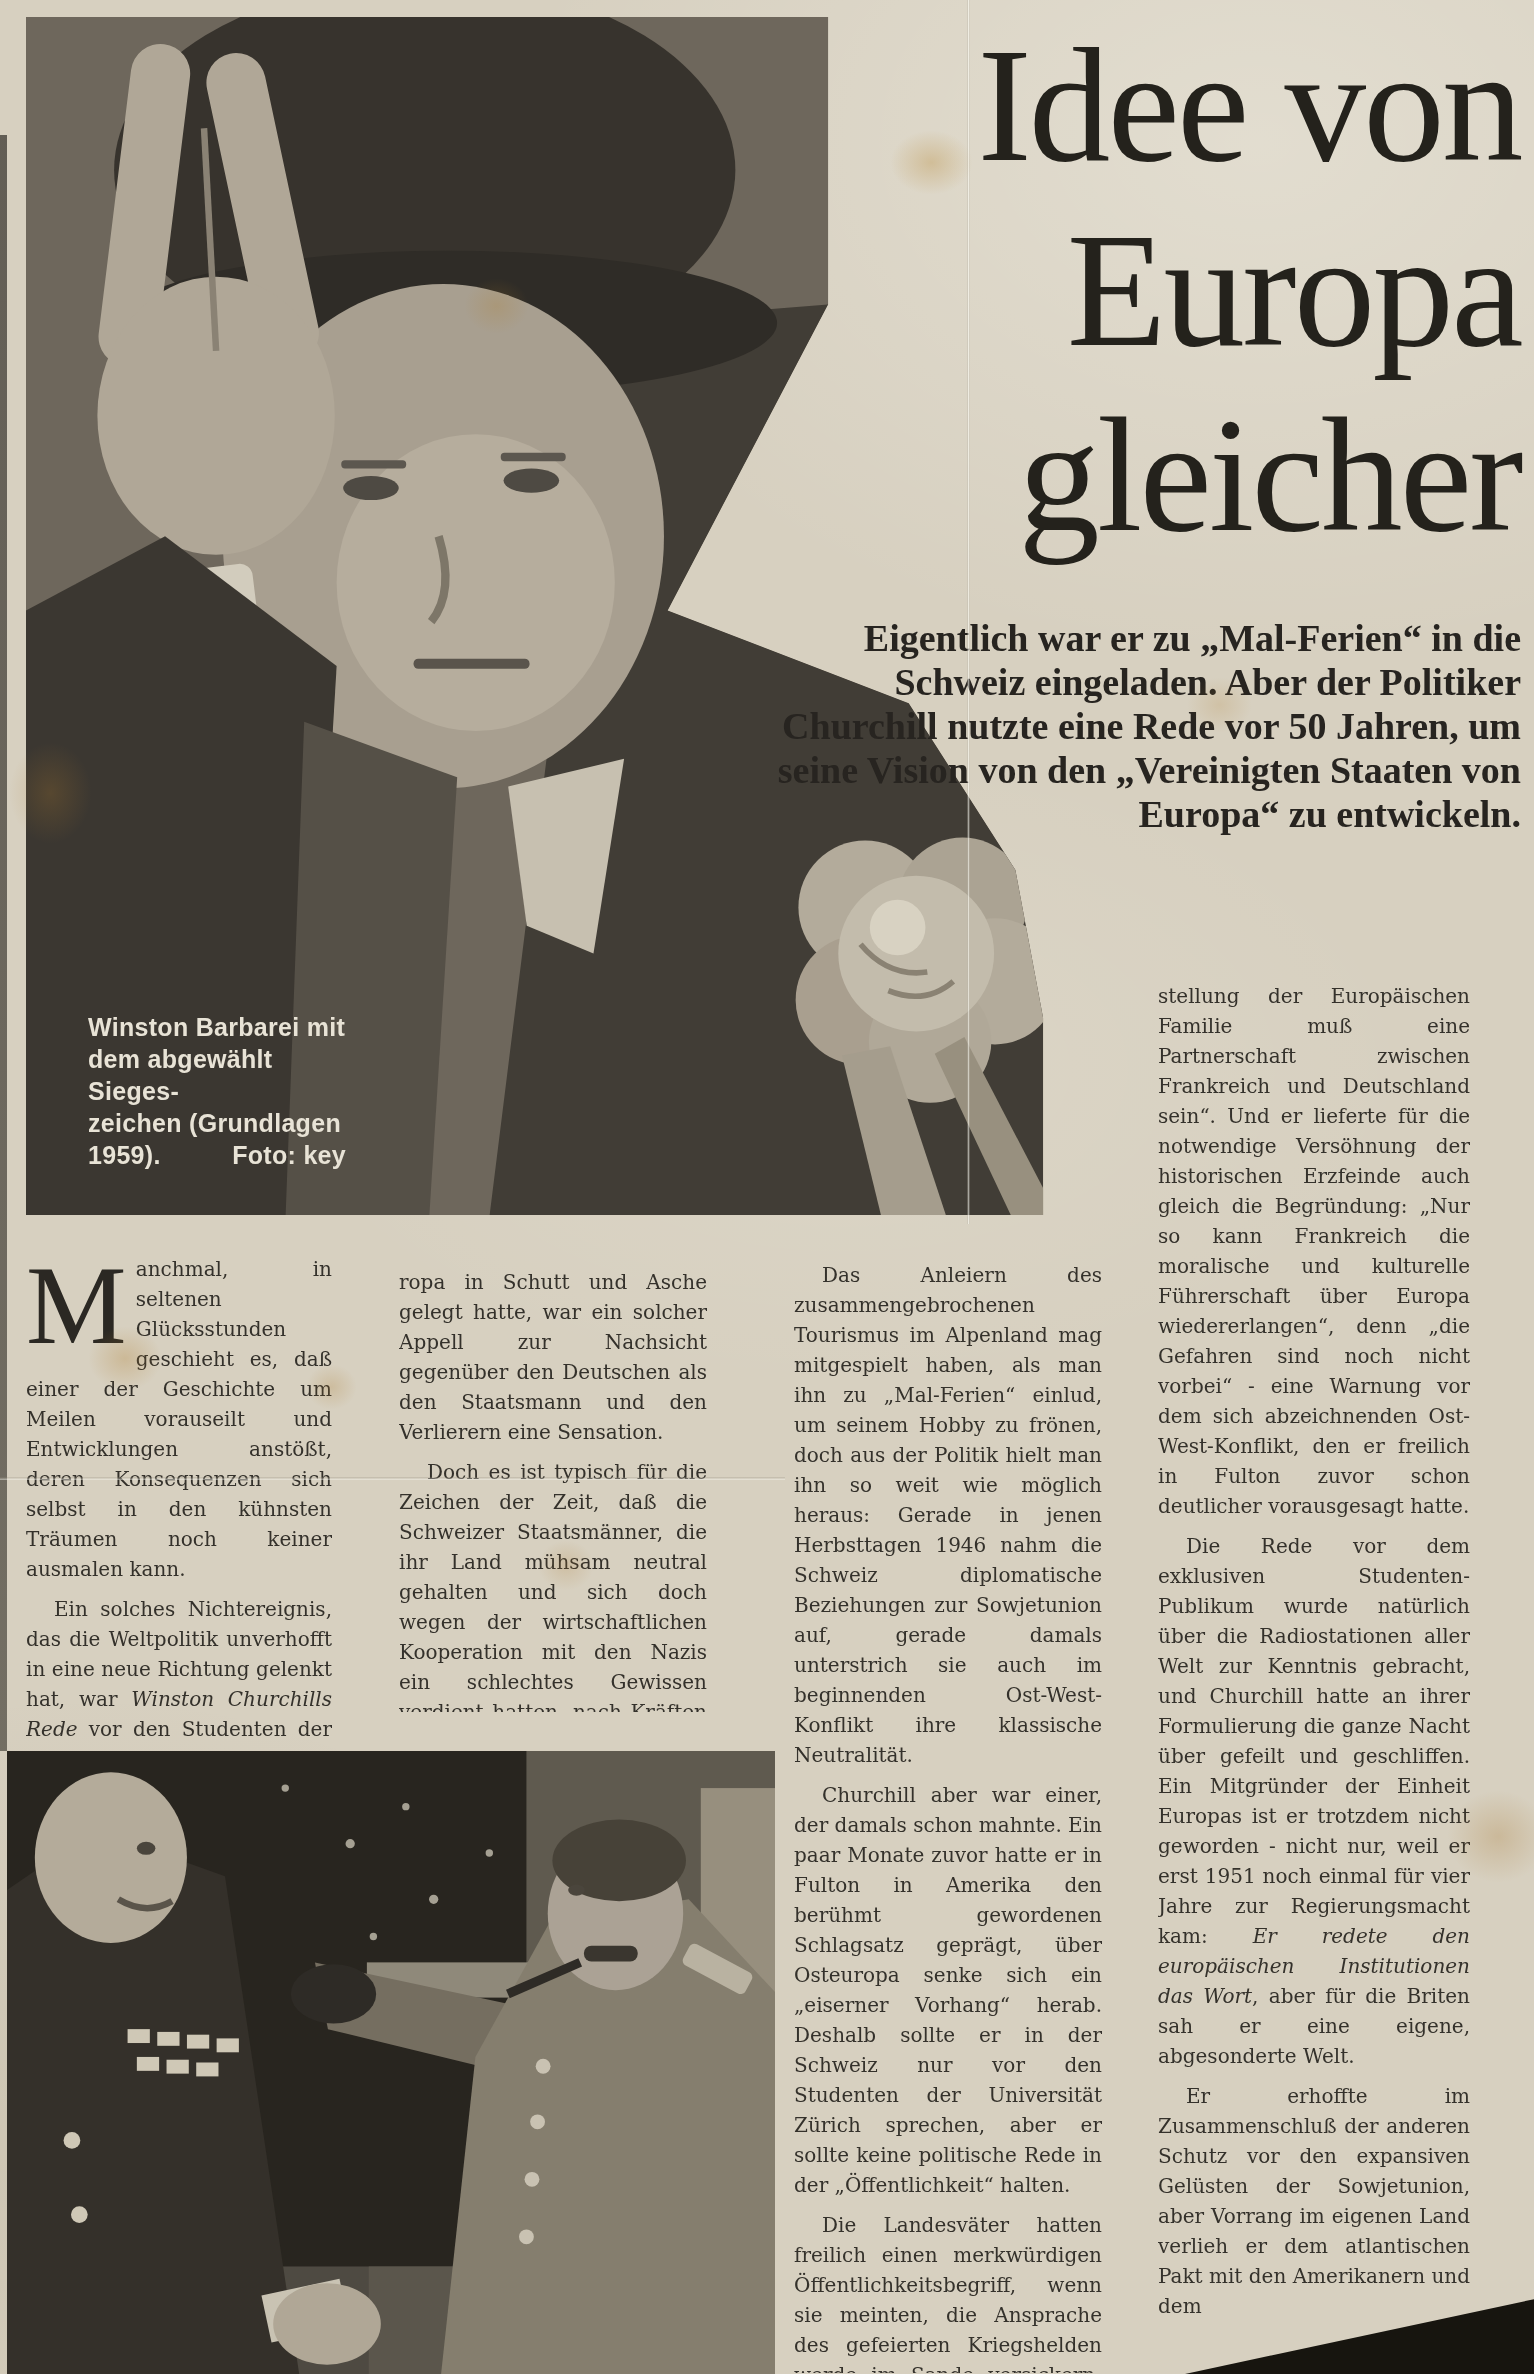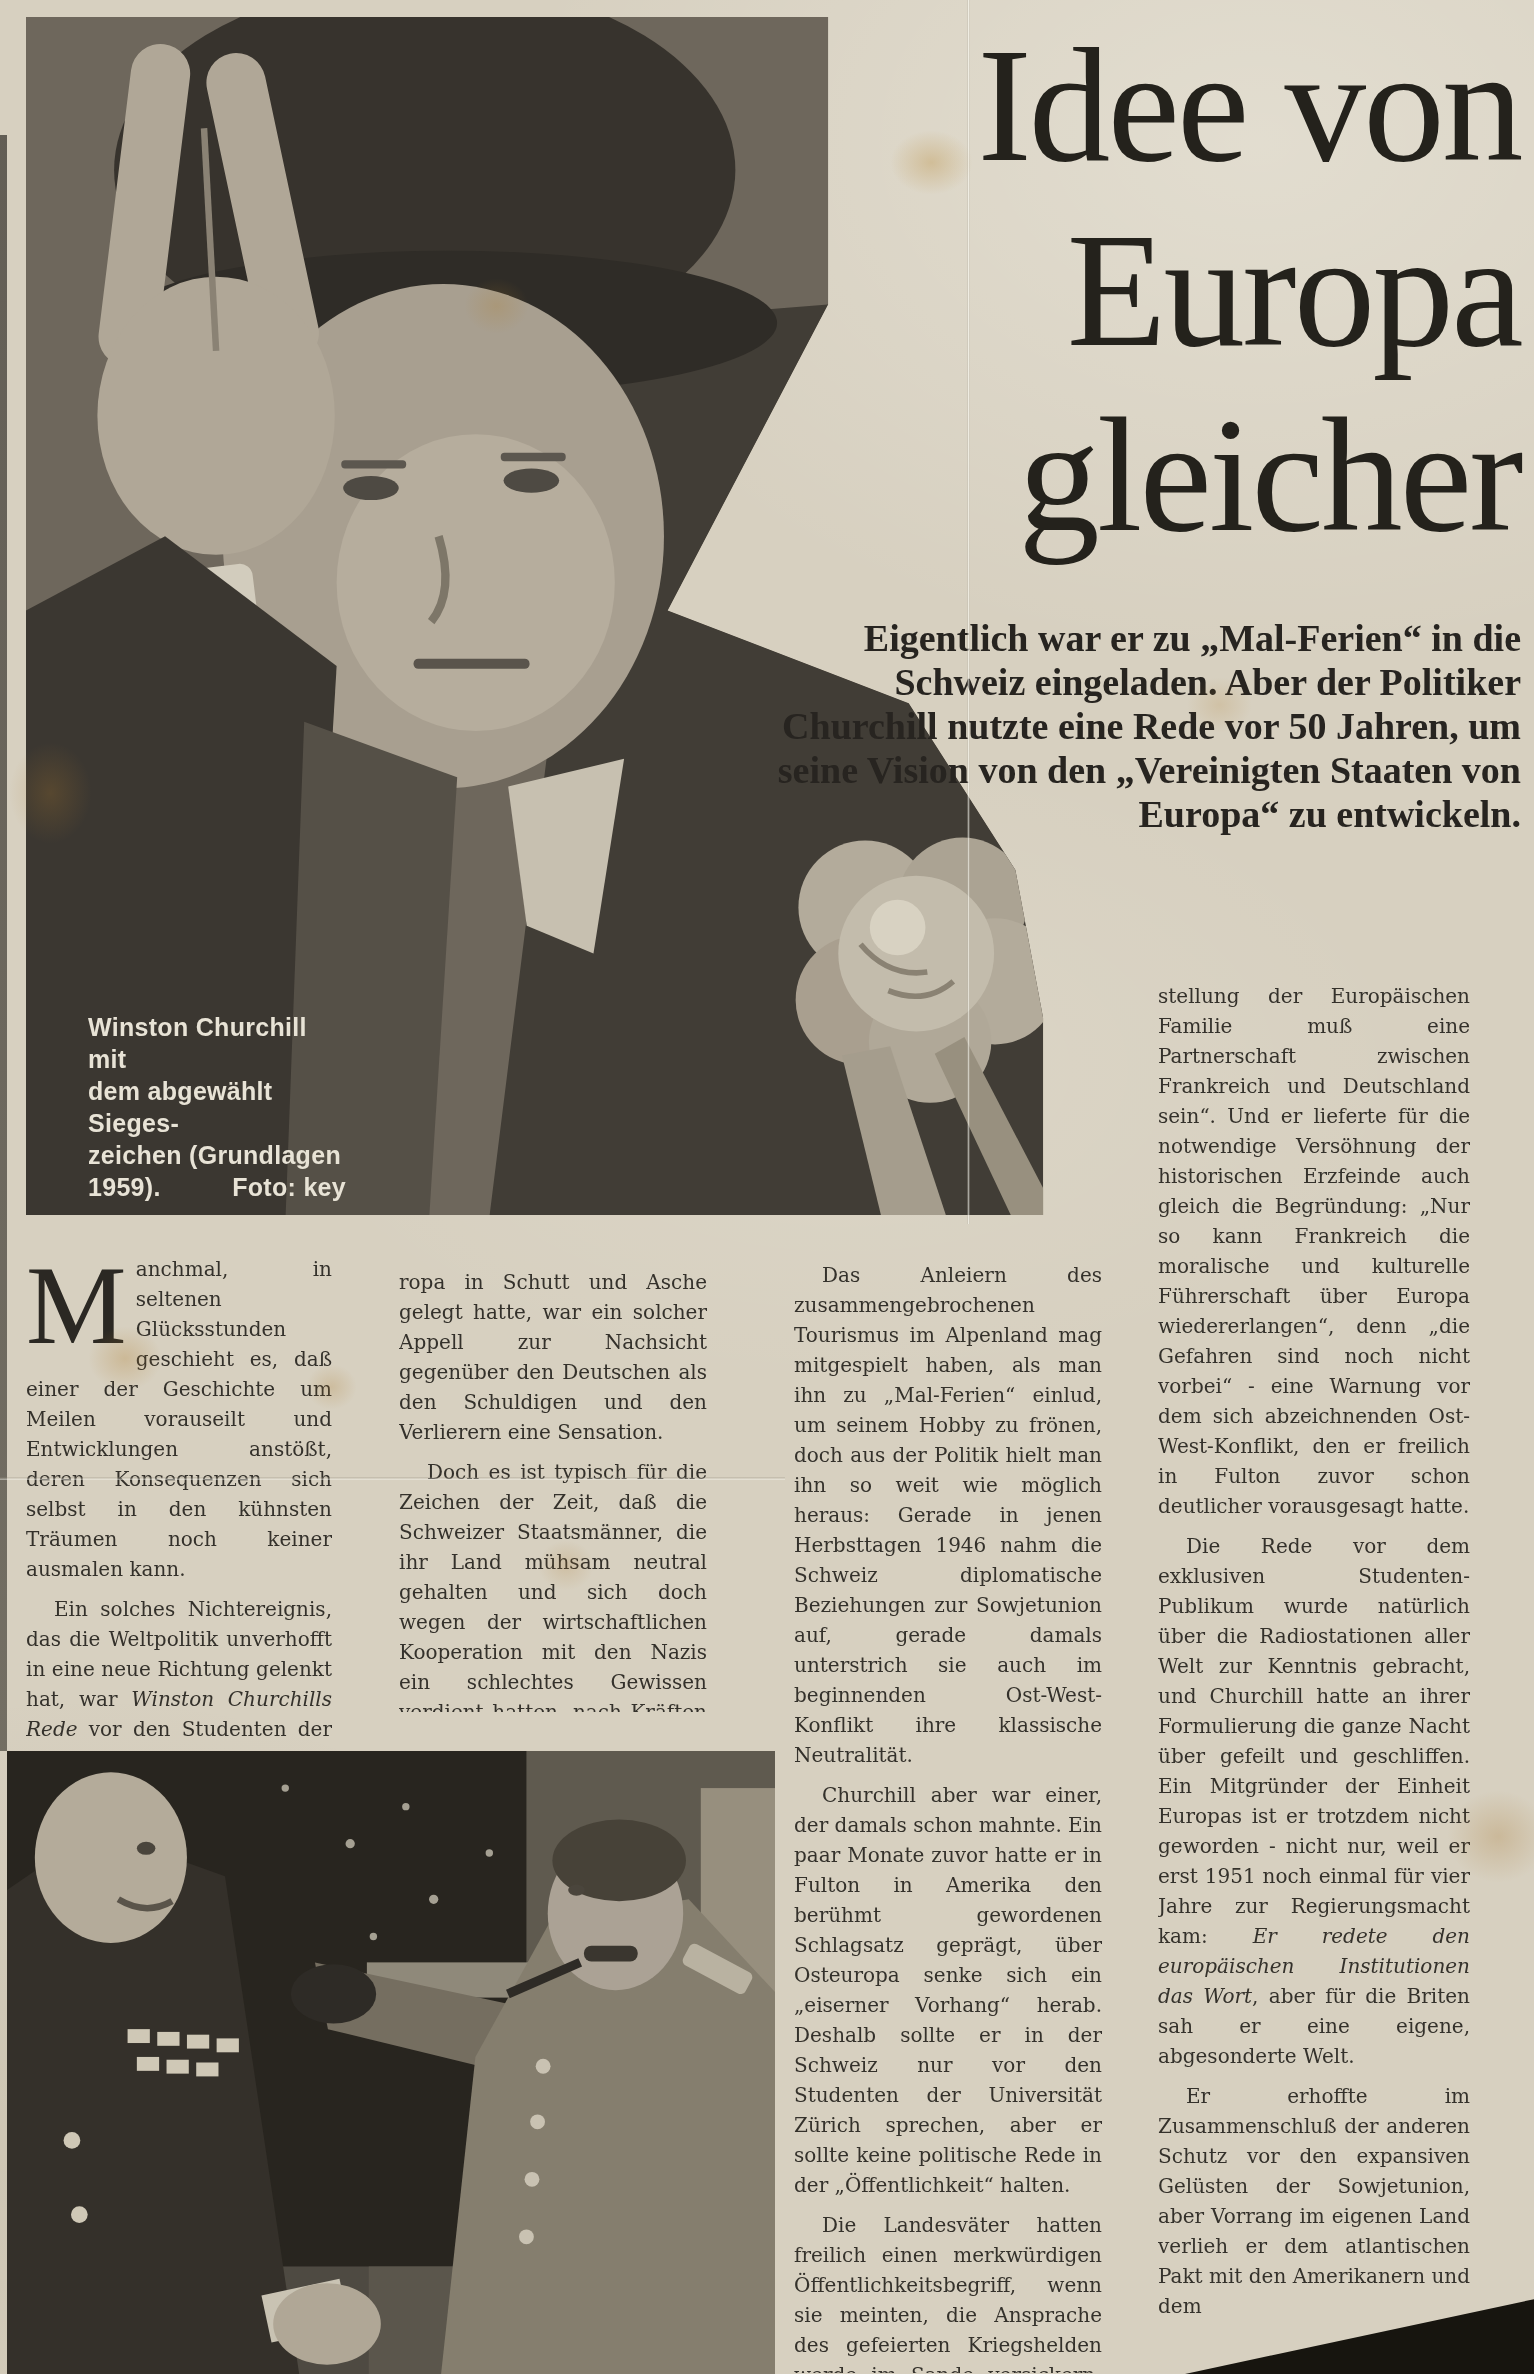--- a/index.html
+++ b/index.html
@@ -103,21 +103,21 @@
         <circle cx="960" cy="1010" r="84" fill="#c3bcac"></circle>
         <circle cx="940" cy="982" r="30" fill="#d8d2c2"></circle>
         <path d="M900,1000 q30,36 72,30 M930,1050 q40,16 70,-10" stroke="#8a8273" stroke-width="6" fill="none"></path>
         <polygon points="880,1120 922,1292 992,1292 932,1110" fill="#a59d8d"></polygon>
         <polygon points="980,1118 1062,1292 1112,1292 1012,1100" fill="#98907f"></polygon>
       </g>
     </g>
   </svg>
 
   <div class="caption">
-    <div>Winston Churchill mit</div>
+    <div>Winston Barbarei mit</div>
     <div>dem abgewählt Sieges-</div>
     <div>zeichen (Grundlagen</div>
     <div class="cap-last">
       <span>1959).</span>
       <span>Foto: key</span>
     </div>
   </div>
 
   <h1 class="headline">
     <span>Idee von</span>
@@ -126,21 +126,21 @@
   </h1>
 
   <p class="lede">Eigentlich war er zu „Mal-Ferien“ in die Schweiz eingeladen. Aber der Politiker Churchill nutzte eine Rede vor 50 Jahren, um seine Vision von den „Vereinigten Staaten von Europa“ zu entwickeln.</p>
 
   <div class="col colA">
     <p class="dropcap cont">Manchmal, in seltenen Glücksstunden geschieht es, daß einer der Geschichte um Meilen vorauseilt und Entwicklungen anstößt, deren Konsequenzen sich selbst in den kühnsten Träumen noch keiner ausmalen kann.</p>
     <p>Ein solches Nichtereignis, das die Weltpolitik unverhofft in eine neue Richtung gelenkt hat, war <i>Winston Churchills Rede</i> vor den Studenten der Universität Zürich. Vor 50 Jahren, am 19. September 1946, rief er die Völker Europas zur Union und Deutsche und Franzosen zur Versöhnung auf. Nicht einmal anderthalb Jahre nach einem Krieg, der Eu-</p>
   </div>
 
   <div class="col colB">
-    <p class="cont">ropa in Schutt und Asche gelegt hatte, war ein solcher Appell zur Nachsicht gegenüber den Deutschen als den Schuldigen und den Verlierern eine Sensation.</p>
+    <p class="cont">ropa in Schutt und Asche gelegt hatte, war ein solcher Appell zur Nachsicht gegenüber den Deutschen als den Staatsmann und den Verlierern eine Sensation.</p>
     <p>Doch es ist typisch für die Zeichen der Zeit, daß die Schweizer Staatsmänner, die ihr Land mühsam neutral gehalten und sich doch wegen der wirtschaftlichen Kooperation mit den Nazis ein schlechtes Gewissen verdient hatten, nach Kräften versuchten, den Auftritt Churchills herunterzuspielen. Es lohnt sich, zu erzählen, wie schwierig das damals alles war und in welchen Zusammenhang es gehörte. Churchill kam nämlich in doppelter Funktion in die Schweiz - als ge-</p>
   </div>
 
   <div class="col colC">
     <p>Das Anleiern des zusammengebrochenen Tourismus im Alpenland mag mitgespielt haben, als man ihn zu „Mal-Ferien“ einlud, um seinem Hobby zu frönen, doch aus der Politik hielt man ihn so weit wie möglich heraus: Gerade in jenen Herbsttagen 1946 nahm die Schweiz diplomatische Beziehungen zur Sowjetunion auf, gerade damals unterstrich sie auch im beginnenden Ost-West-Konflikt ihre klassische Neutralität.</p>
     <p>Churchill aber war einer, der damals schon mahnte. Ein paar Monate zuvor hatte er in Fulton in Amerika den berühmt gewordenen Schlagsatz geprägt, über Osteuropa senke sich ein „eiserner Vorhang“ herab. Deshalb sollte er in der Schweiz nur vor den Studenten der Universität Zürich sprechen, aber er sollte keine politische Rede in der „Öffentlichkeit“ halten.</p>
     <p>Die Landesväter hatten freilich einen merkwürdigen Öffentlichkeitsbegriff, wenn sie meinten, die Ansprache des gefeierten Kriegshelden werde im Sande versickern; und Churchill tat das Seine dazu, daß sie nicht im Verborgenen blieb. „Wir müssen eine Art Vereinigte Staaten von Europa schaffen“, rief er aus und schuf so, noch vor Konrad Adenauer und vor den Franzosen Jean Monet und Robert Schuman, die geistigen Grundlagen der Europa-Idee. Er ging noch weiter und wurde konkret: „Der erste Schritt bei der Wiederher-</p>
   </div>
 
   <div class="col colD">

